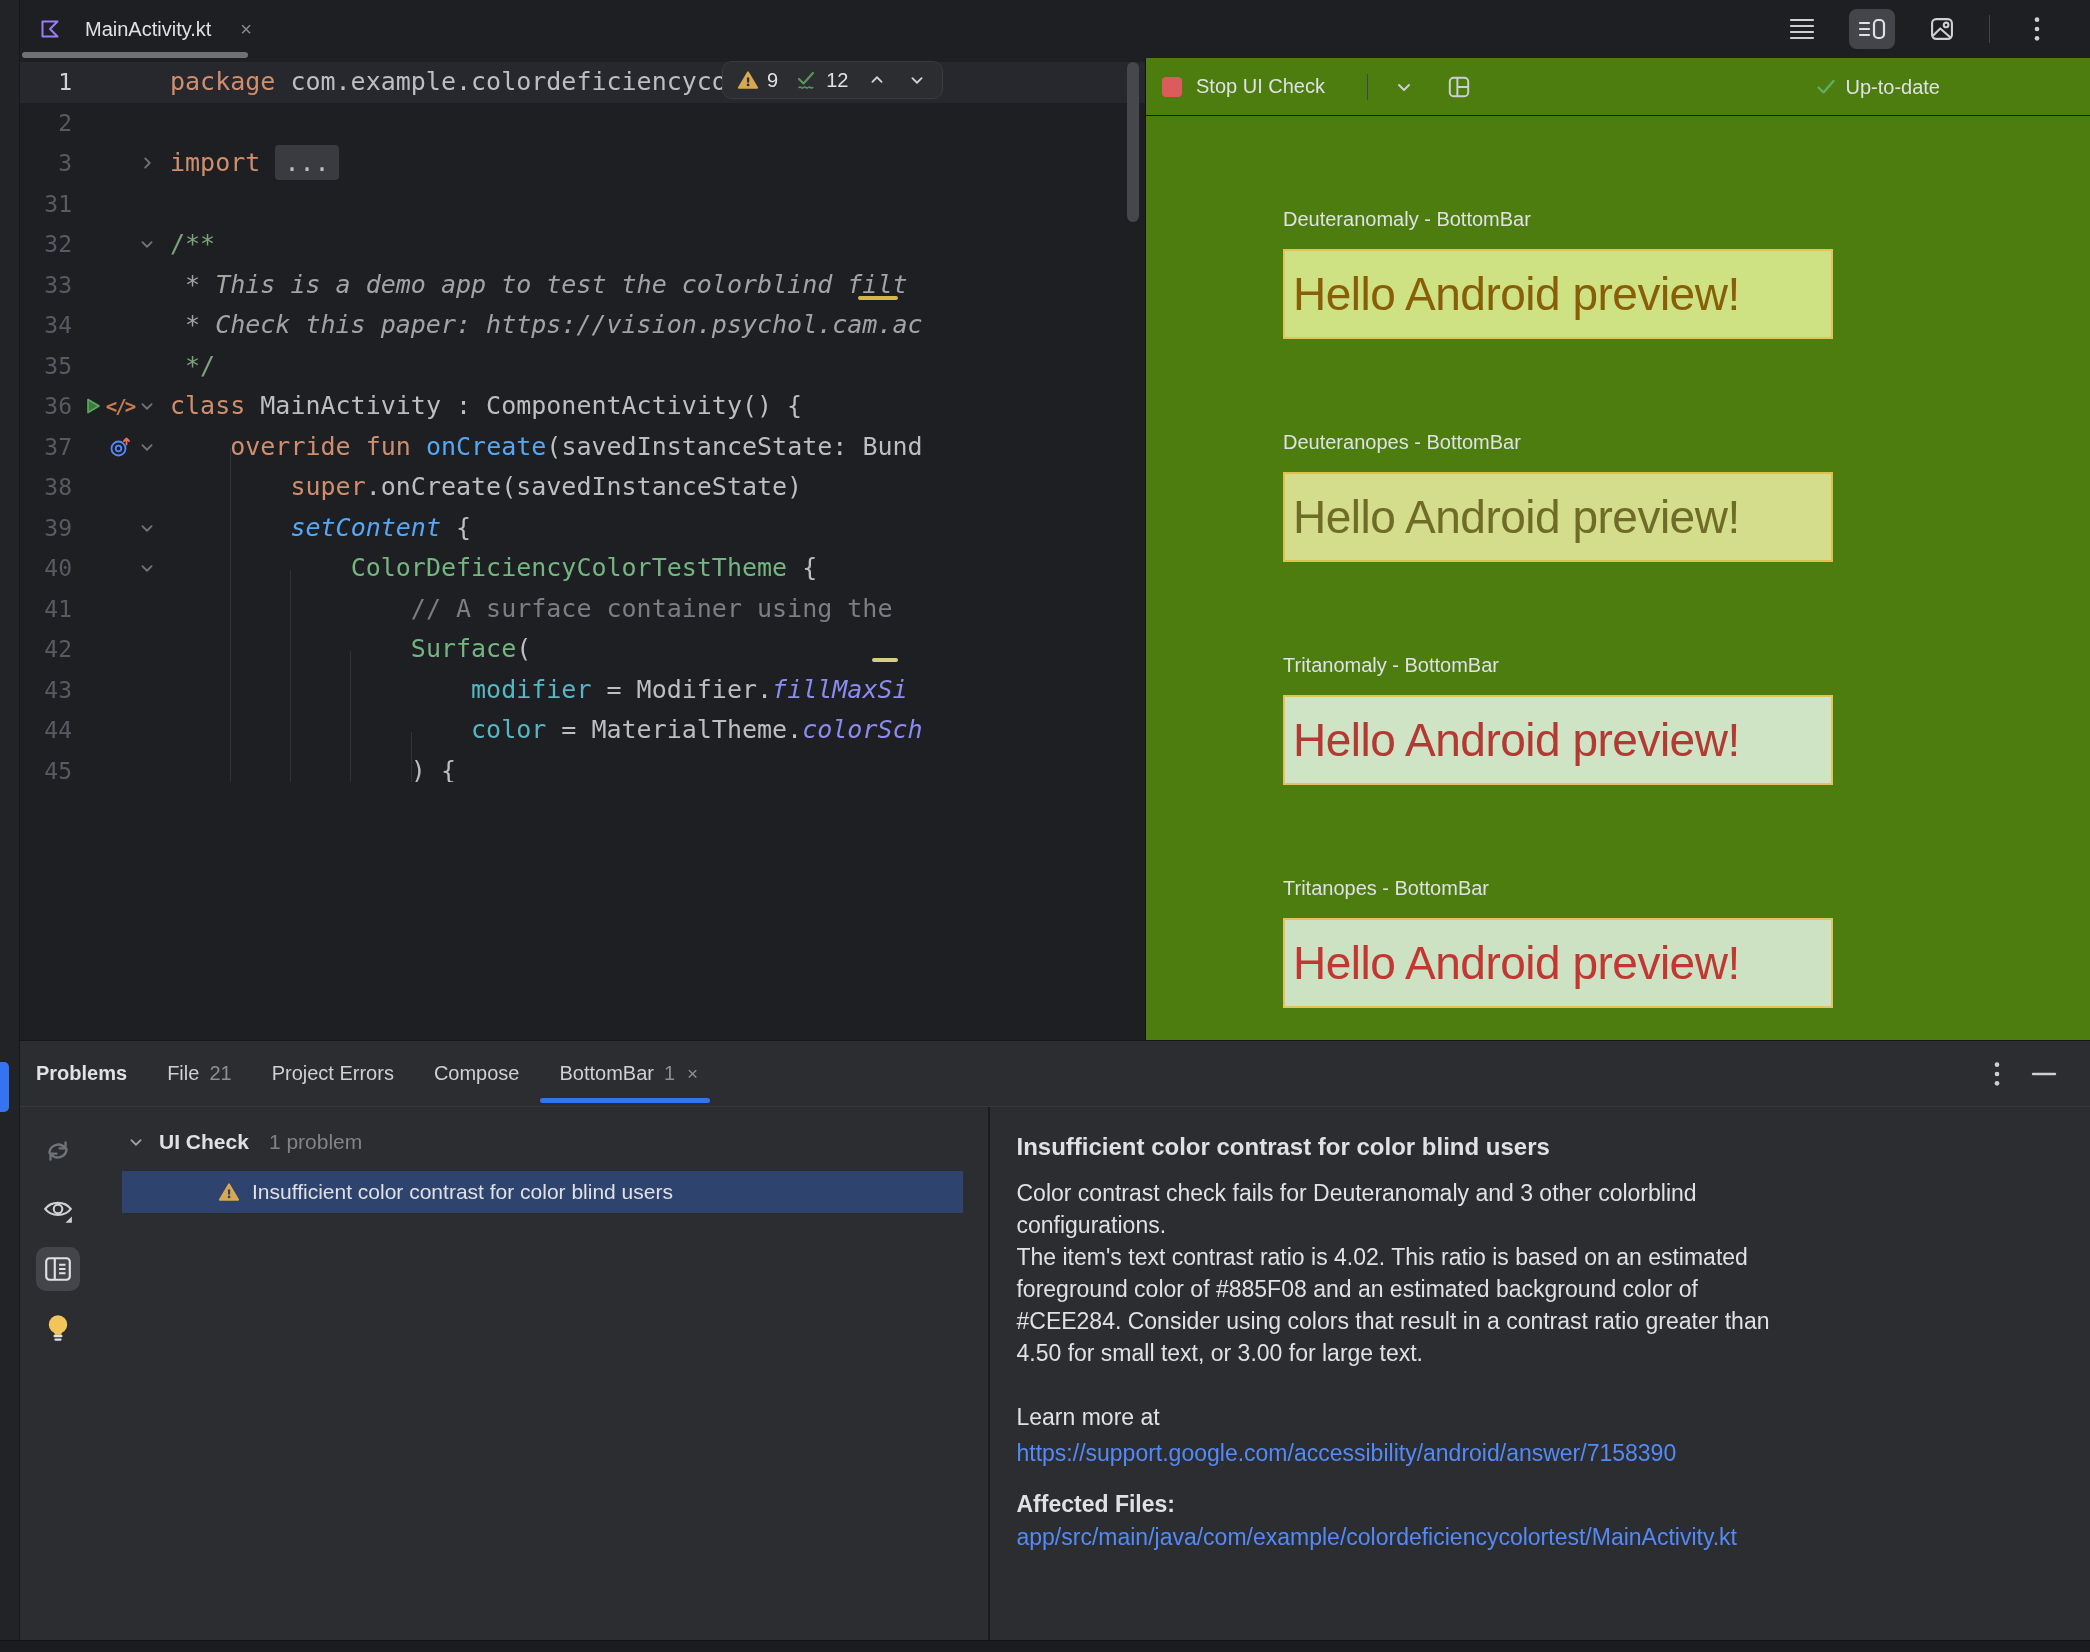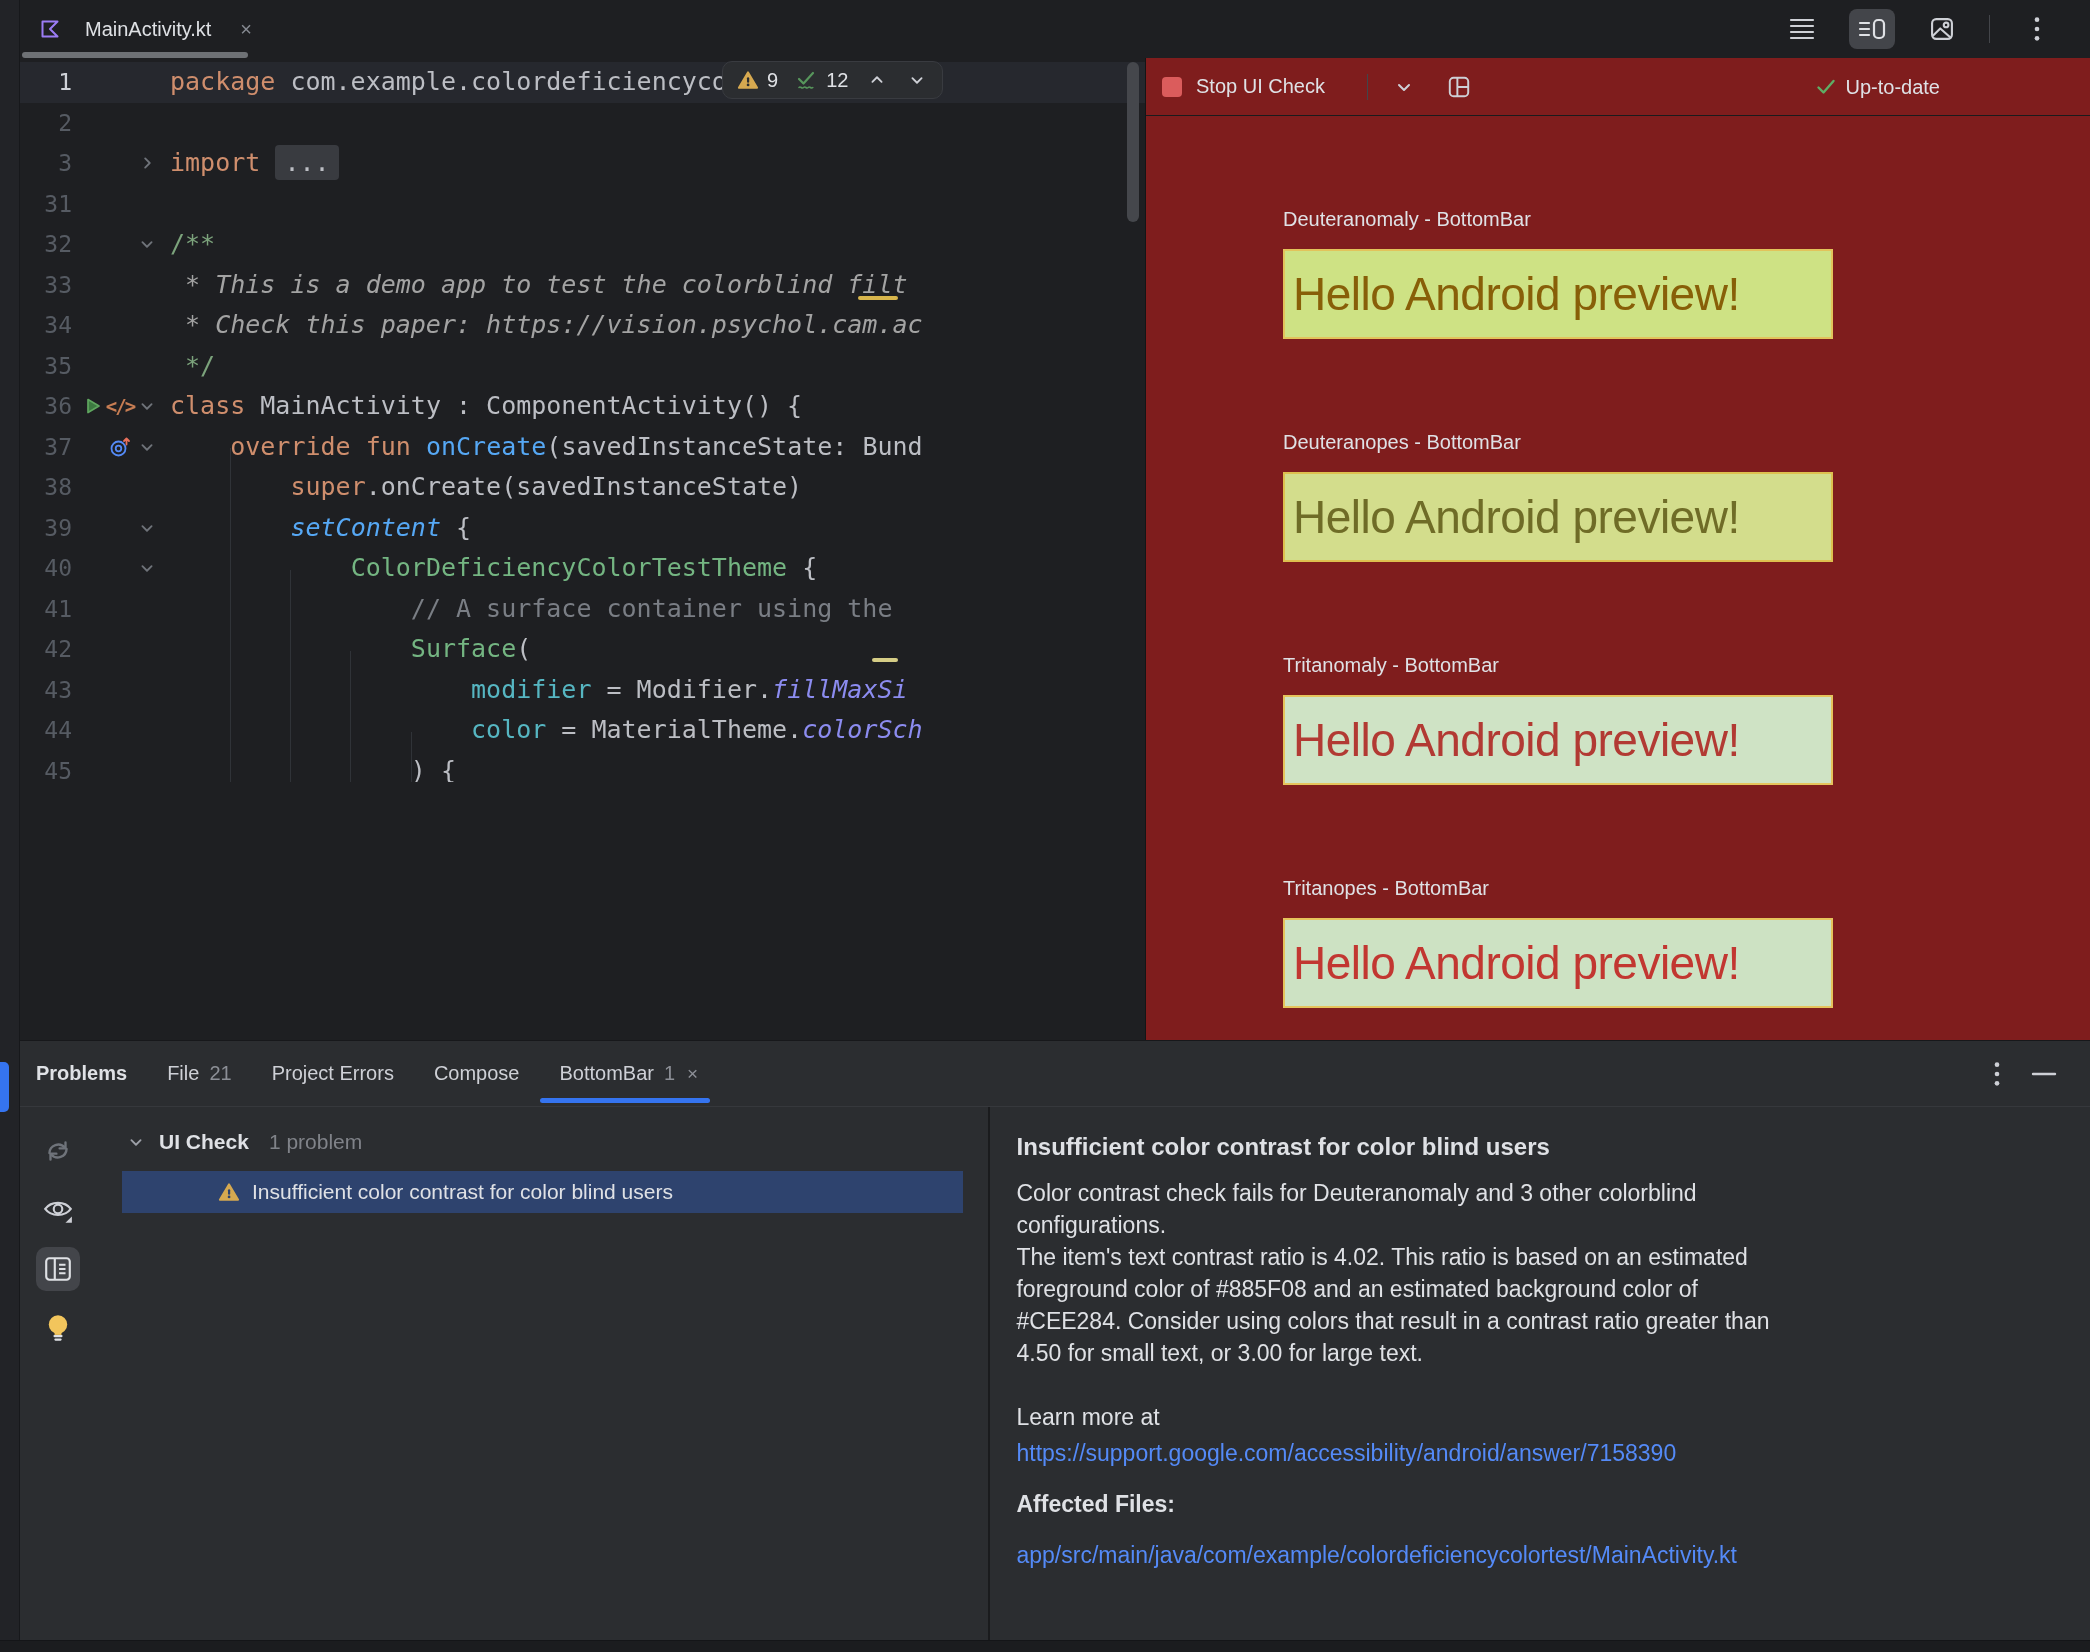--- a/index.html
+++ b/index.html
@@ -41,21 +41,21 @@
   .s-param { color:#56B6C2; } .s-exti { color:#8C8CF0; font-style:italic; }
   .s-fold { background:#393B40; border-radius:4px; padding:3px 9px; color:#BCBEC4; }
   .iguide { position:absolute; width:1px; background:#303338; }
   .insp-widget { position:absolute; left:702px; top:3px; height:38px; display:flex; align-items:center; gap:8px;
     background:#2B2D30; border:1px solid #393B40; border-radius:10px; padding:0 14px; }
   .insp-widget .cnt { font-size:20px; color:#DFE1E5; }
   .editor-vscroll { position:absolute; left:1107px; top:4px; width:12px; height:160px; background:#45474C; border-radius:6px; }
   .stripe-mark { position:absolute; height:4px; border-radius:2px; }
 
   
-  .right-panel { position:absolute; left:1145px; top:58px; width:945px; height:982px; background:#7f1d1d; border-left:1px solid #141517; }
+  .right-panel { position:absolute; left:1145px; top:58px; width:945px; height:982px; background:#4d7c0f; border-left:1px solid #141517; }
   .rp-header { height:58px; display:flex; align-items:center; padding-left:16px; border-bottom:1px solid #1A1B1D; }
   .stop-square { width:20px; height:20px; border-radius:4px; }
   .rp-title { font-size:20px; margin-left:14px; }
   .rp-sep { width:1px; height:26px; background:#43454A; margin-left:42px; }
   .rp-chev { margin-left:24px; display:flex; }
   .rp-grid { margin-left:30px; display:flex; }
   .rp-status { margin-left:auto; margin-right:150px; display:flex; align-items:flex-end; gap:8px; font-size:20px; }
   .previews { padding-top:92px; padding-left:137px; }
   .pv-label { font-size:20px; color:#DFE1E5; margin-bottom:18px; }
   .pv-box { width:550px; height:90px; border:2px solid; display:flex; align-items:center; padding-left:8px; margin-bottom:92px;
@@ -80,21 +80,21 @@
   .tg-count { font-size:21px; color:#808389; margin-left:10px; }
   .tree-item { margin:12px 25px 0 27px; height:42px; background:#2E436E; display:flex; align-items:center; gap:12px; padding-left:96px;
     font-size:21px; color:#DFE1E5; }
   .bp-divider { width:2px; flex:0 0 2px; background:#1A1B1D; }
   .details { flex:1 1 auto; padding:26px 30px 0 26px; }
   .dt-title { font-size:24px; font-weight:bold; margin-bottom:16px; }
   .dt-line { font-size:23px; line-height:32px; color:#DFE1E5; }
   .dt-learn { margin-top:30px; font-size:23px; line-height:36px; }
   .dt-link { font-size:23px; line-height:36px; color:#548AF7; }
   .dt-affected { margin-top:20px; font-size:23px; font-weight:bold; }
-  .dt-file { margin-top:24px; font-size:23px; color:#548AF7; }
+  .dt-file { margin-top:6px; font-size:23px; color:#548AF7; }
   .bottom-strip { position:absolute; left:0; top:1640px; width:2090px; height:12px; background:#1B1C1F; border-top:1px solid #141518; }
 </style>
 </head>
 <body>
 
 <div class="window">
   <div class="left-strip">
     <div class="stripe-pill"></div>
   </div>
 

